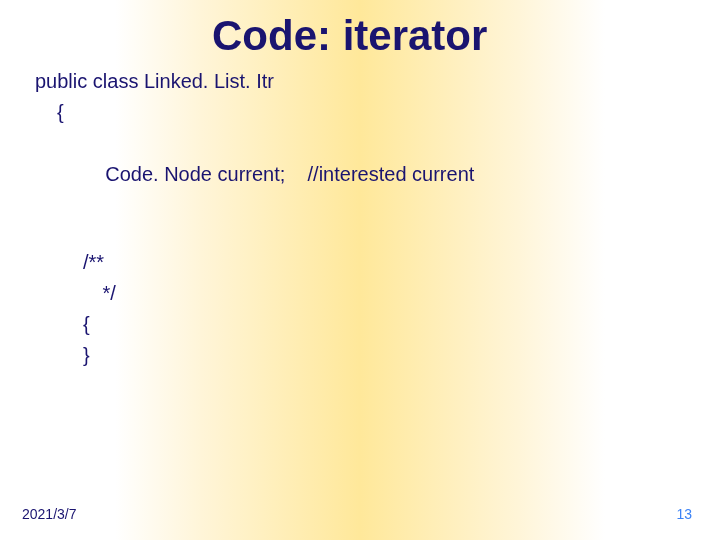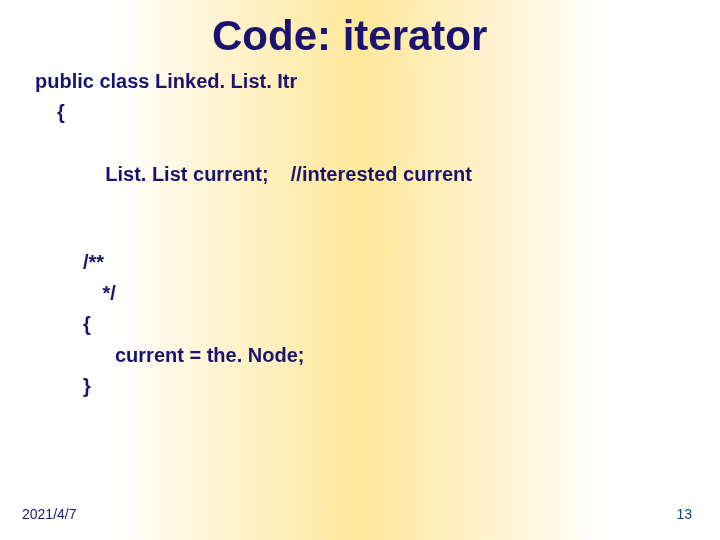--- a/index.html
+++ b/index.html
@@ -33,21 +33,20 @@
     .code-block {
       position: absolute;
       top: 66px;
       left: 35px;
       font-size: 20px;
       color: #1a1470;
       line-height: 1.55;
     }
     .code-line {
       white-space: pre;
-      font-weight: bold;
     }
     .indent-1 { padding-left: 22px; }
     .indent-2 { padding-left: 48px; }
     .indent-3 { padding-left: 62px; }
     .indent-4 { padding-left: 80px; }
     .gap { margin-top: 26px; }
     .serif-small {
       font-family: 'Times New Roman', serif;
       font-size: 18px;
     }
@@ -56,35 +55,34 @@
       bottom: 18px;
       left: 22px;
       font-size: 14px;
       color: #1a1470;
     }
     .footer-page {
       position: absolute;
       bottom: 18px;
       right: 28px;
       font-size: 14px;
-      color: #0c4a6e;
+      color: #3b82f6;
     }
   </style>
 </head>
 <body>
 
 <div class="title">Code: iterator</div>
 
 <div class="code-block">
   <div class="code-line">public class Linked. List. Itr</div>
   <div class="code-line indent-1">{</div>
   <div class="code-line indent-2">
-    <span>List. List current;    </span><span>//interested current</span>
+    <span>Code. Node current;    </span><span>//interested current</span>
   </div>
   <div class="code-line indent-2 gap">/**</div>
   <div class="code-line indent-3"> */</div>
   <div class="code-line indent-2">{</div>
-  <div class="code-line indent-4">current = the. Node;</div>
   <div class="code-line indent-2">}</div>
 </div>
 
-<div class="footer-date">2021/4/7</div>
+<div class="footer-date">2021/3/7</div>
 <div class="footer-page">13</div>
 
 </body></html>

